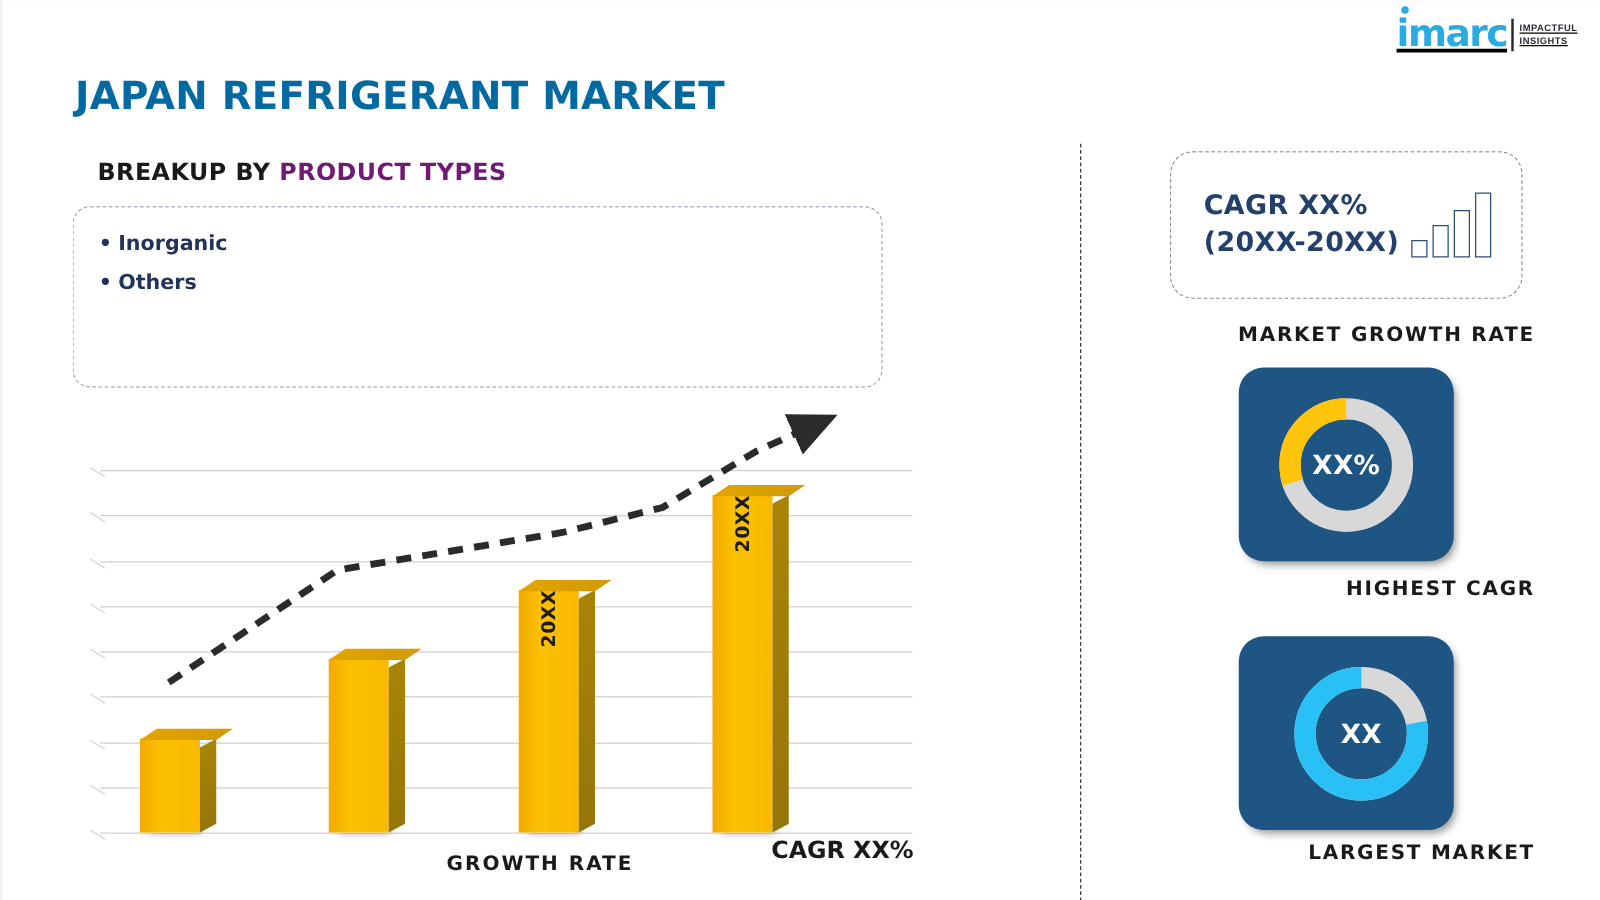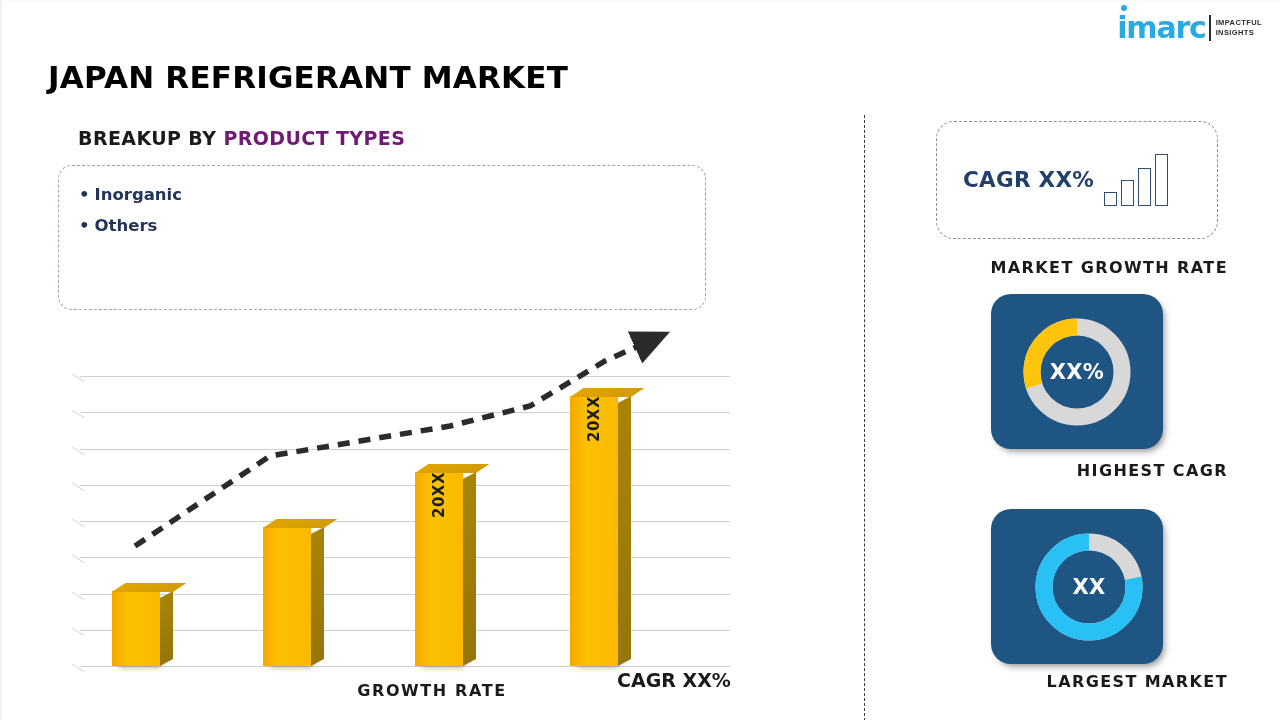--- a/index.html
+++ b/index.html
@@ -13,21 +13,21 @@
     position: relative;
     width: 1280px; height: 720px;
     background: #ffffff;
     border-left: 2px solid #f2f2f2;
     border-top: 1px solid #fafafa;
   }
 
   
   #logo {
     position: absolute; top: 12px; right: 18px;
-    display: flex; align-items: center; gap: 0px;
+    display: flex; align-items: center; gap: 0px; text-decoration: underline;
   }
   #logo-word {
     position: relative;
     font-size: 30px; font-weight: bold; letter-spacing: -1.2px;
     color: #29ABE2; line-height: 1;
     font-family: "DejaVu Sans", sans-serif;
   }
   #logo-dot {
     position: absolute; top: -8px; left: 4px;
     width: 6px; height: 6px; border-radius: 50%;
@@ -35,23 +35,23 @@
   }
   #logo-bar { width: 2px; height: 26px; background: #2b2b33; margin: 0 5px 0 3px; }
   #logo-tag {
     display: flex; flex-direction: column; justify-content: center;
     font-size: 7.5px; font-weight: bold; letter-spacing: 0.4px;
     color: #2b2b33; line-height: 1.35;
   }
 
   
   #title {
-    position: absolute; left: 46px; top: 58px;
+    position: absolute; left: 58px; top: 58px;
     font-size: 31px; font-weight: bold; letter-spacing: 0.2px;
-    color: #000000;
+    color: #0369a1;
     font-family: "DejaVu Sans", sans-serif;
   }
   #subtitle {
     position: absolute; left: 76px; top: 126px;
     font-size: 19px; font-weight: bold; letter-spacing: 0.4px;
     color: #1a1a1a;
     font-family: "DejaVu Sans", sans-serif;
   }
   #subtitle .accent { color: #701a75; }
 
@@ -261,20 +261,21 @@
     </svg>
     <div id="cagr-chart-label">CAGR XX%</div>
   </div>
   <div id="growth-rate-label">GROWTH RATE</div>
 
   <div id="divider"></div>
 
   <div id="cagr-box">
     <div id="cagr-text">
       <div>CAGR XX%</div>
+      <div>(20XX-20XX)</div>
     </div>
     <div id="bars-icon">
         <div class="mini-bar" style="height: 14px;"></div>
         <div class="mini-bar" style="height: 26px;"></div>
         <div class="mini-bar" style="height: 38px;"></div>
         <div class="mini-bar" style="height: 52px;"></div>
       </div>
   </div>
   <div class="panel-caption" id="caption-growth">MARKET GROWTH RATE</div>
 

